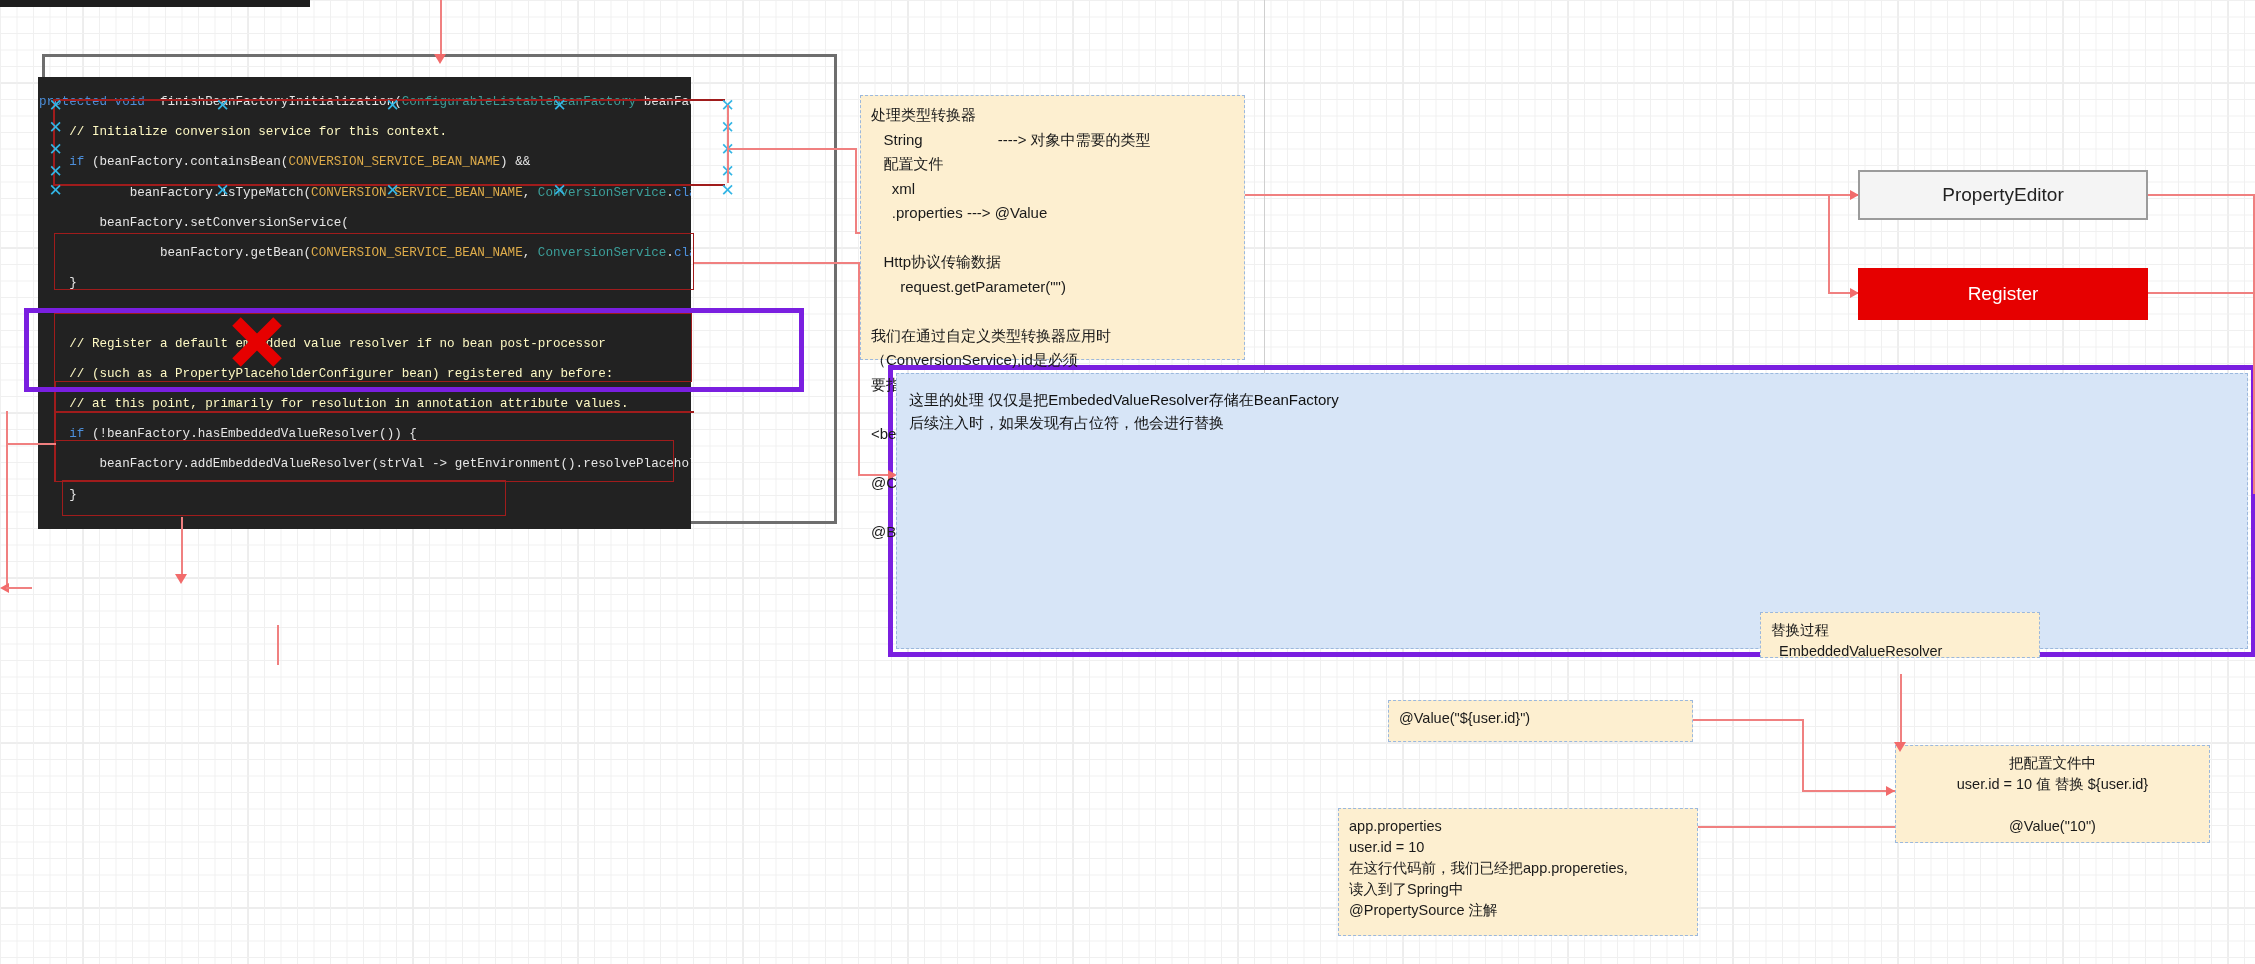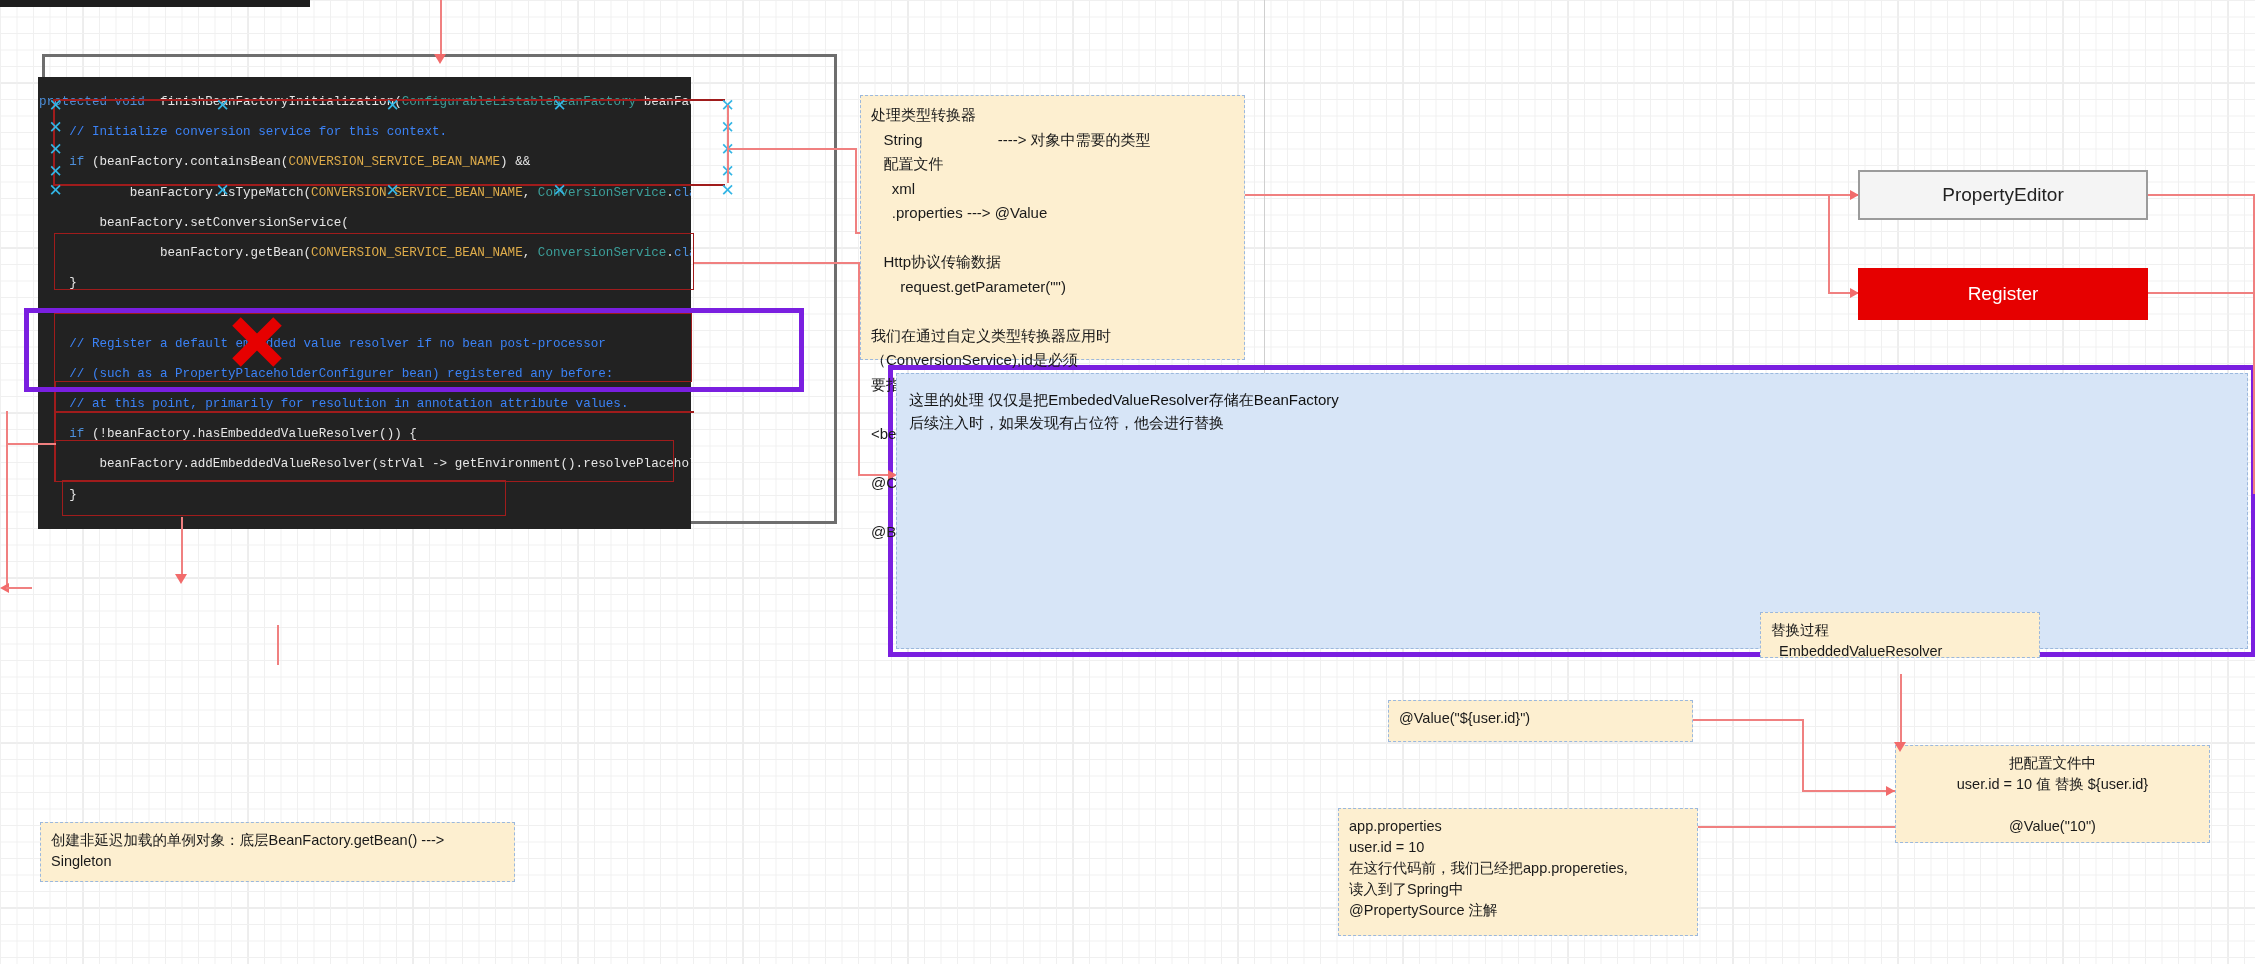--- a/index.html
+++ b/index.html
@@ -35,21 +35,21 @@
     color: #e8e8e8;
     font-family: "Liberation Mono", "DejaVu Sans Mono", monospace;
     font-size: 12.6px;
     line-height: 15.1px;
     white-space: pre;
     padding: 3px 0 0 1px;
     overflow: hidden;
   }
   .code-line { white-space: pre; }
   .kw   { color: #4c8fdb; }
-  .cmt  { color: #3b82f6; text-align: center; }
+  .cmt  { color: #fef9c3; text-align: center; }
   .type { color: #3c9f9a; text-align: right; }
   .const{ color: #ddab4a; }
   .txt  { color: #e6e6e6; }
 
   
   .purple-box {
     position: absolute; left: 24px; top: 308px; width: 780px; height: 84px;
     border: 5px solid #7a1fe0; background: transparent; pointer-events: none;
   }
   
@@ -299,15 +299,14 @@
 
   <div class="cline ch" style="left:1698px; top:826px; width:197px;"></div>
 
   <div class="box-pe">
     <span>PropertyEditor</span>
   </div>
   <div class="box-conv">
     <span>Register</span>
   </div>
 
-  <div class="note" style="left:40px; top:822px; width:475px; height:60px;">创建非延迟加载的单例对象：底层BeanFactory.getBean() ---&gt; Singleton</div>
 
 </div>
 
 </body></html>

